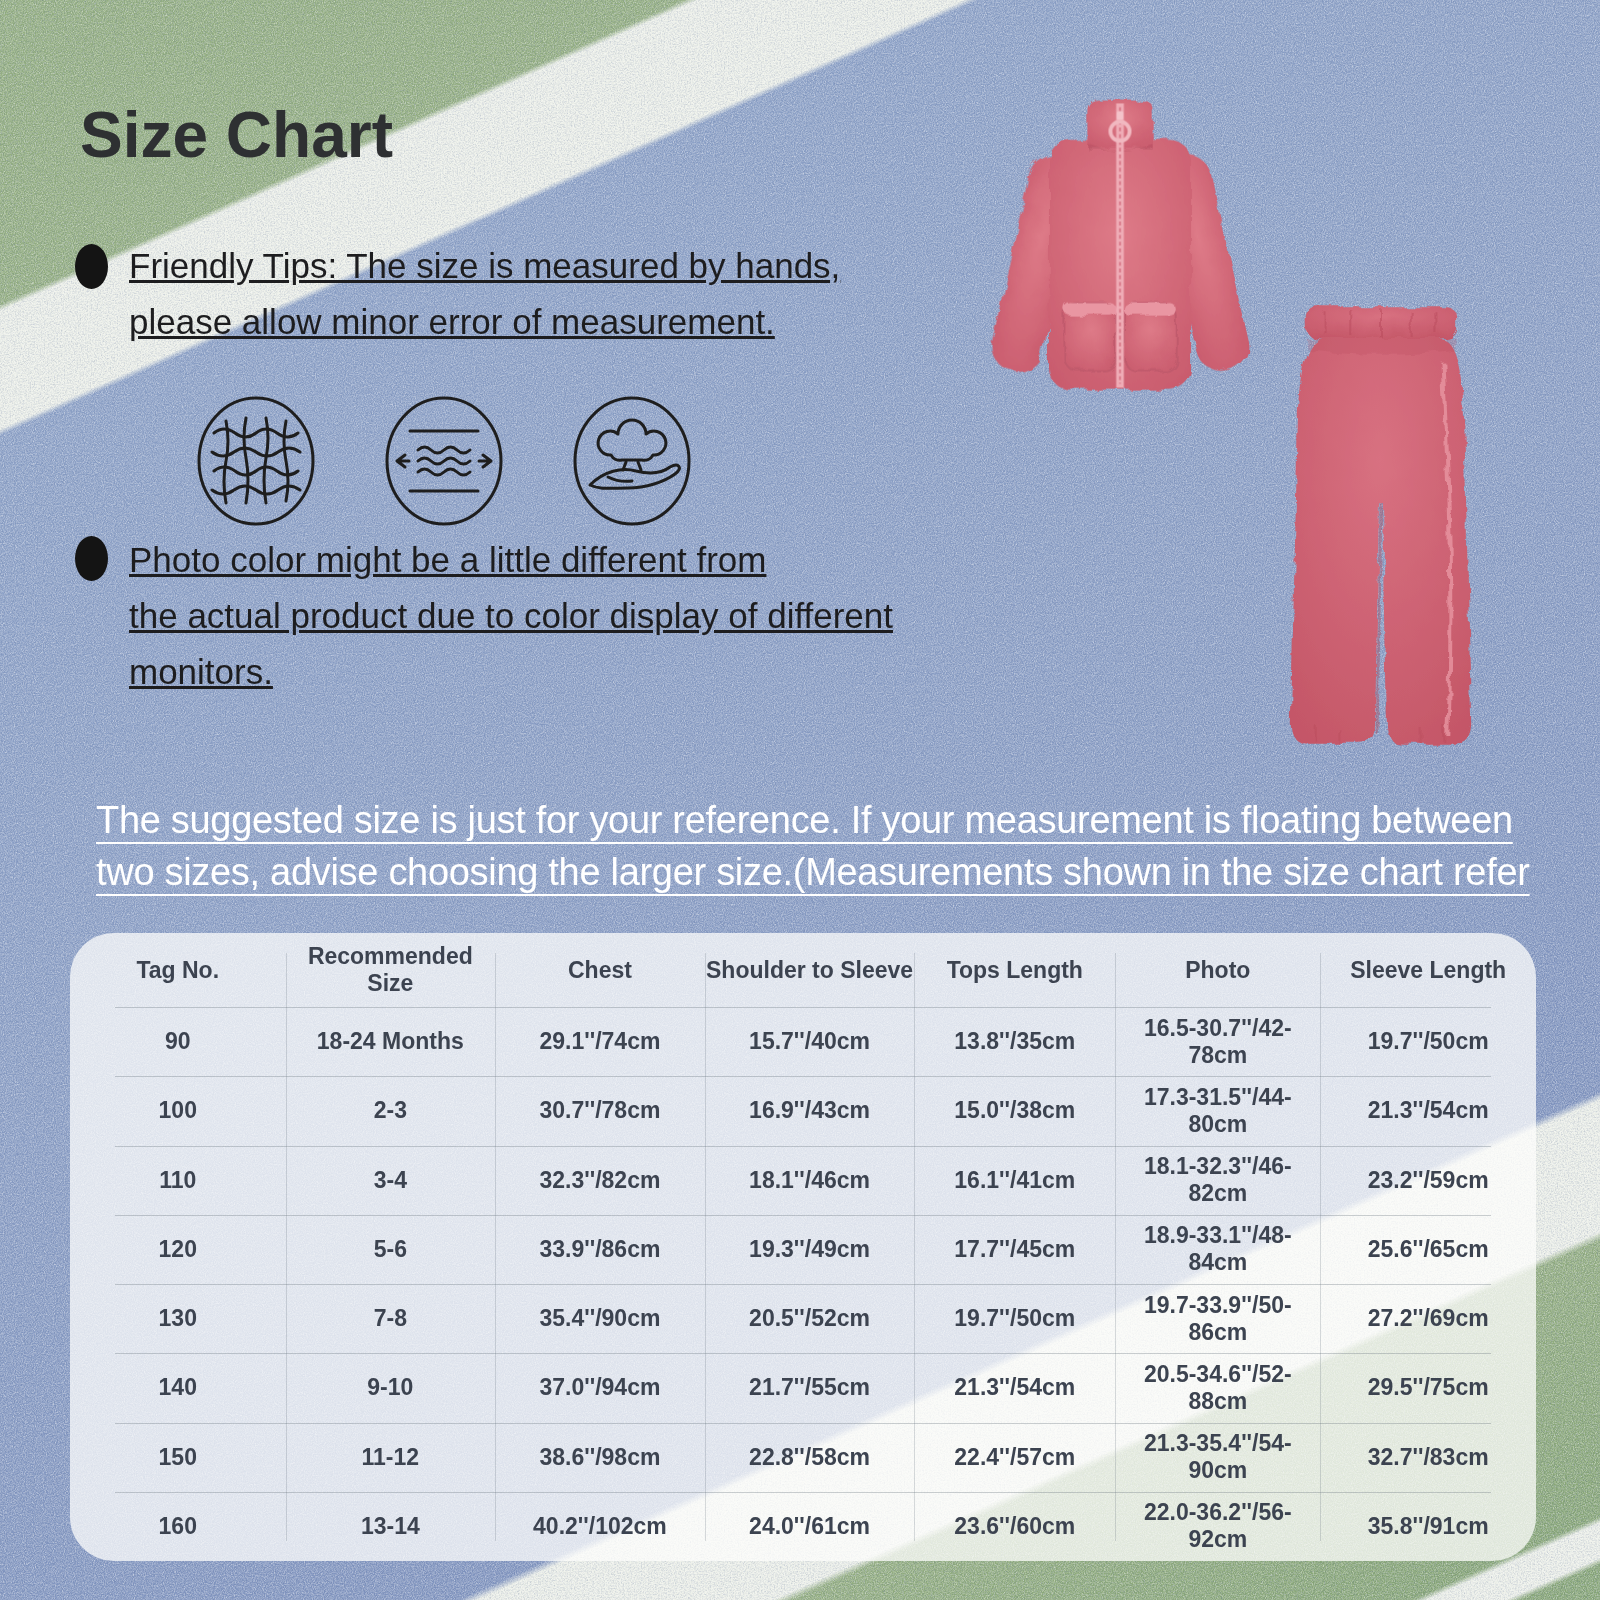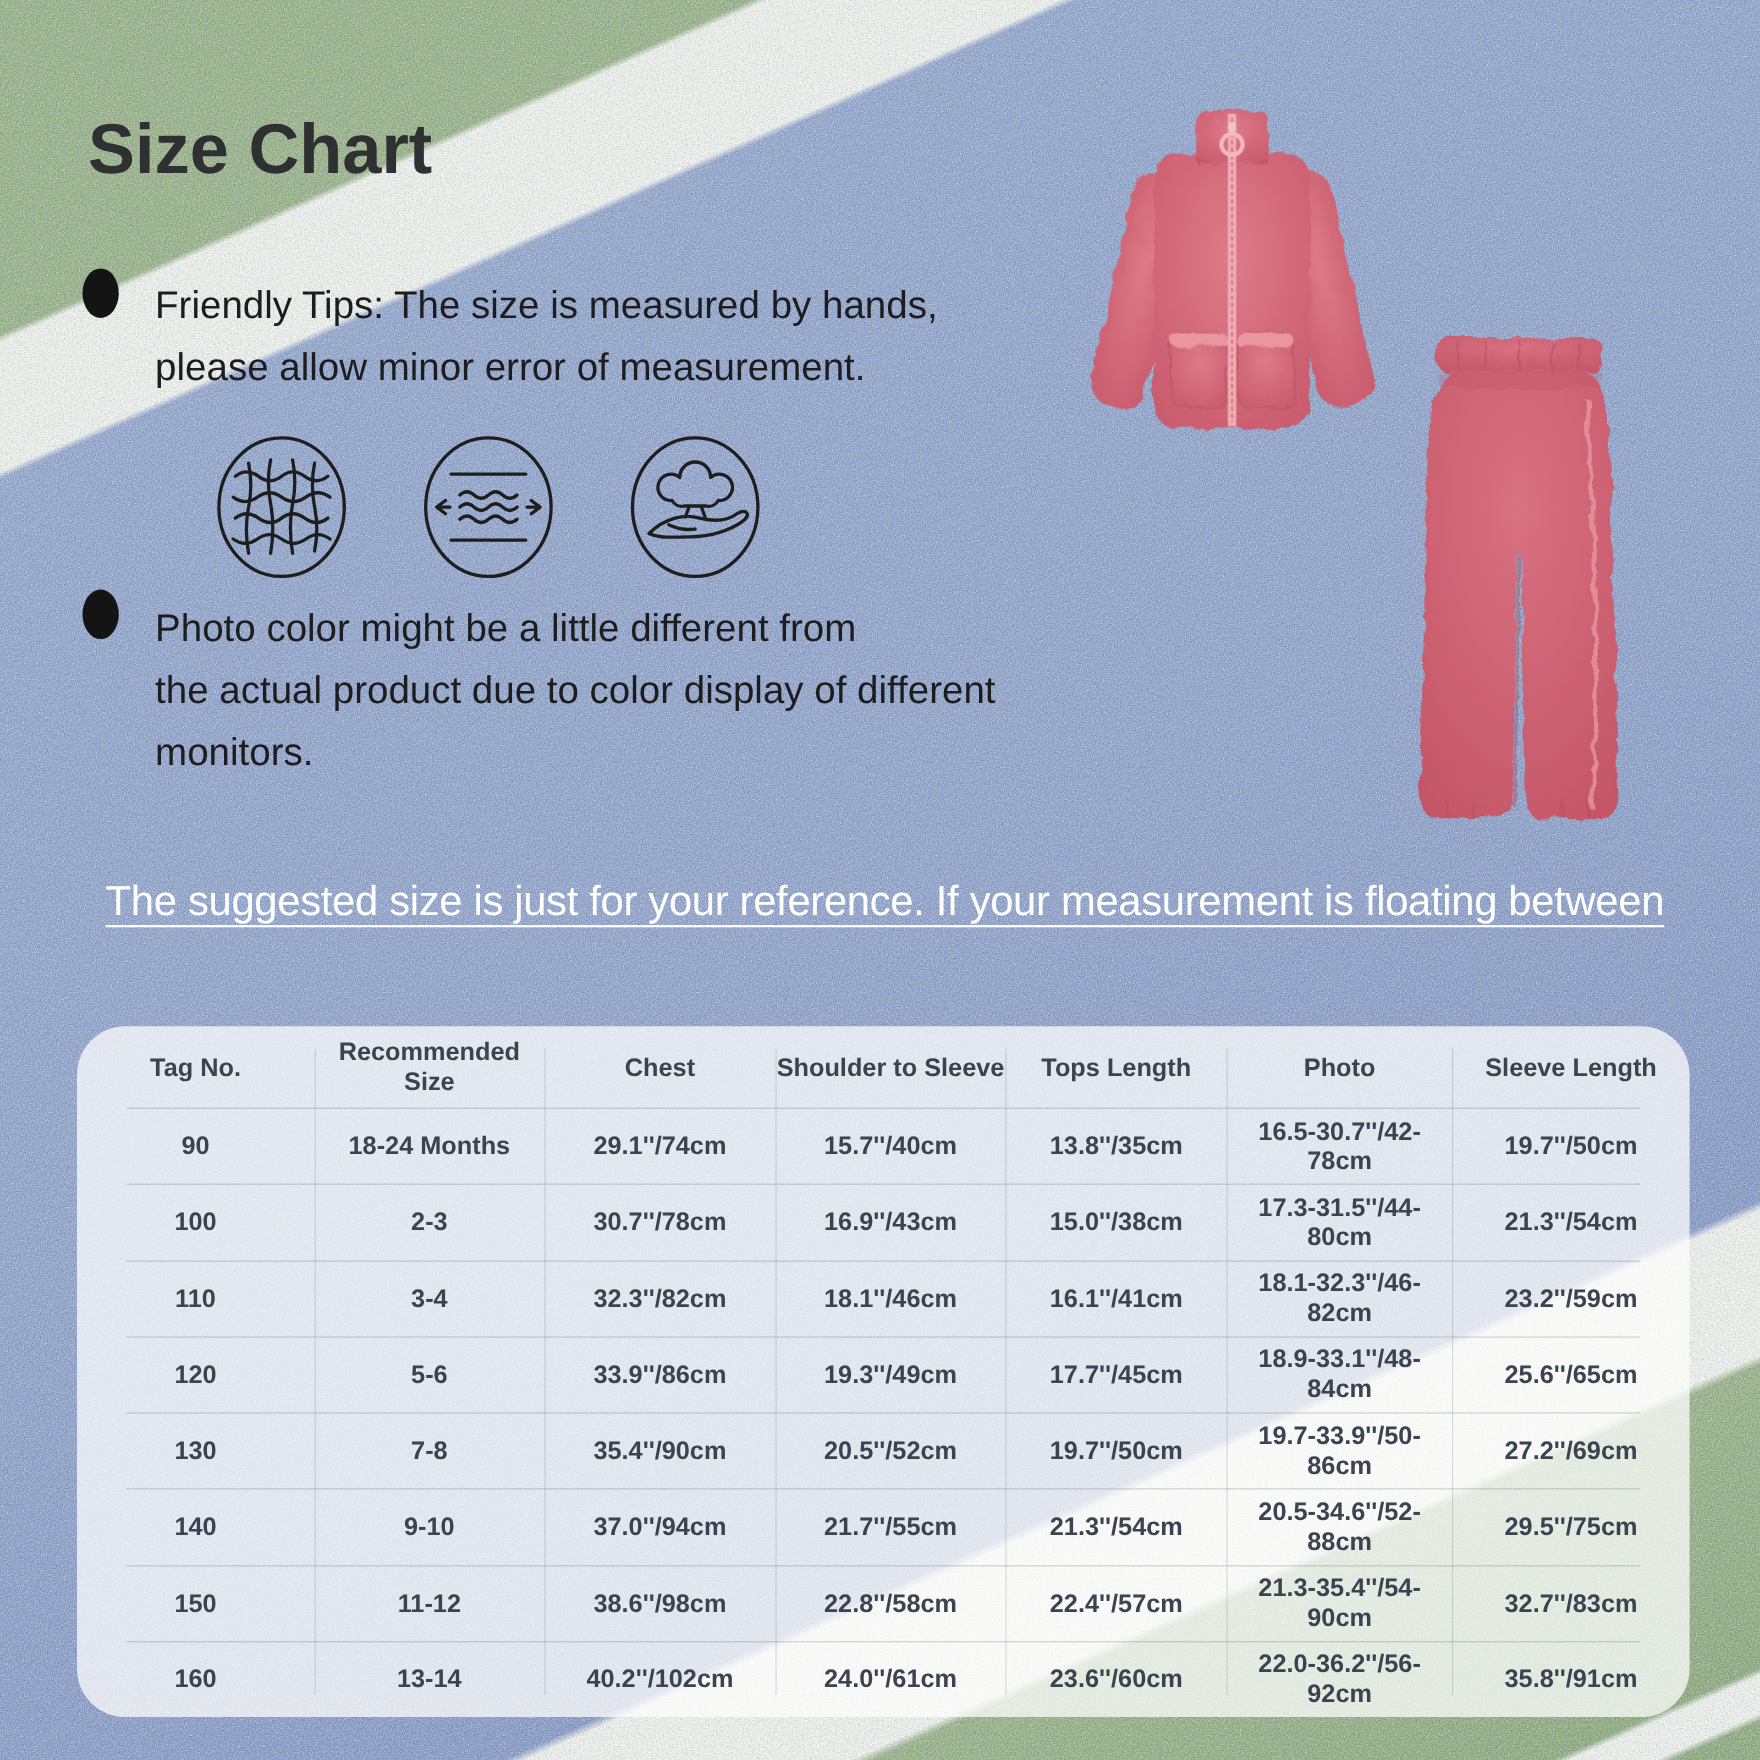--- a/index.html
+++ b/index.html
@@ -25,21 +25,21 @@
   .noise{position:absolute;inset:0;pointer-events:none;}
   
   .title{position:absolute;left:80px;top:98px;margin:0;font-size:64px;font-weight:700;
          letter-spacing:0px;color:var(--title-ink,#2e3032);}
   .tip{position:absolute;color:var(--body-ink,#1d1d1f);font-size:35px;line-height:56px;}
   .tip .dot{position:absolute;width:33px;height:45px;background:#141414;border-radius:50%;}
   .tip1 .dot{left:-54px;top:6px;}
   .tip2 .dot{left:-54px;top:4px;}
   .tip1{left:129px;top:238px;}
   .tip2{left:129px;top:532px;}
-  .tip p{margin:12px;}
+  .tip p{margin:0;text-decoration:underline;}
   
   .icons{position:absolute;left:190px;top:394px;width:508px;display:flex;justify-content:space-between;}
   .icons svg{display:block;}
   
   .note{position:absolute;left:80px;top:778px;width:1480px;margin:16px;color:var(--note-white,#fff);
         font-size:38px;line-height:52px;letter-spacing:-0.3px;}
   .note span{text-decoration:underline;text-decoration-thickness:2px;text-underline-offset:9px;
              white-space:nowrap;}
   
   .panel{position:absolute;left:70px;top:933px;width:1466px;height:628px;border-radius:44px;
@@ -178,21 +178,21 @@
         <path d="M44,12 L44,34 M70,10 L70,36 M100,9 L100,37 M130,10 L130,36 M156,12 L156,34" stroke="#b8495c" stroke-width="2" opacity="0.5" fill="none"></path>
         <path d="M24,38 L176,38 L174,50 Q100,60 26,50 Z" fill="#b8495c" opacity="0.22"></path>
         <path d="M162,62 C170,200 172,330 168,440" stroke="#ea9aa6" stroke-width="4" fill="none" opacity="0.75"></path>
         <path d="M100,205 L96,438" stroke="#a84050" stroke-width="3" opacity="0.4" fill="none"></path>
         <path d="M34,430 L34,446 M58,432 L58,448 M140,432 L140,448 M164,430 L164,446" stroke="#b8495c" stroke-width="2" opacity="0.45" fill="none"></path>
       </g>
     </svg>
   </div>
 
   <p class="note"><span>The suggested size is just for your reference. If your measurement is floating between</span><br>
-     <br>
+     <span>two sizes, advise choosing the larger size.(Measurements shown in the size chart refer</span><br>
      </p>
 
   <div class="panel">
     <div class="thead">
       <div>Tag No.</div>
       <div>Recommended Size</div>
       <div>Chest</div>
       <div>Shoulder to Sleeve</div>
       <div>Tops Length</div>
       <div>Photo</div>

